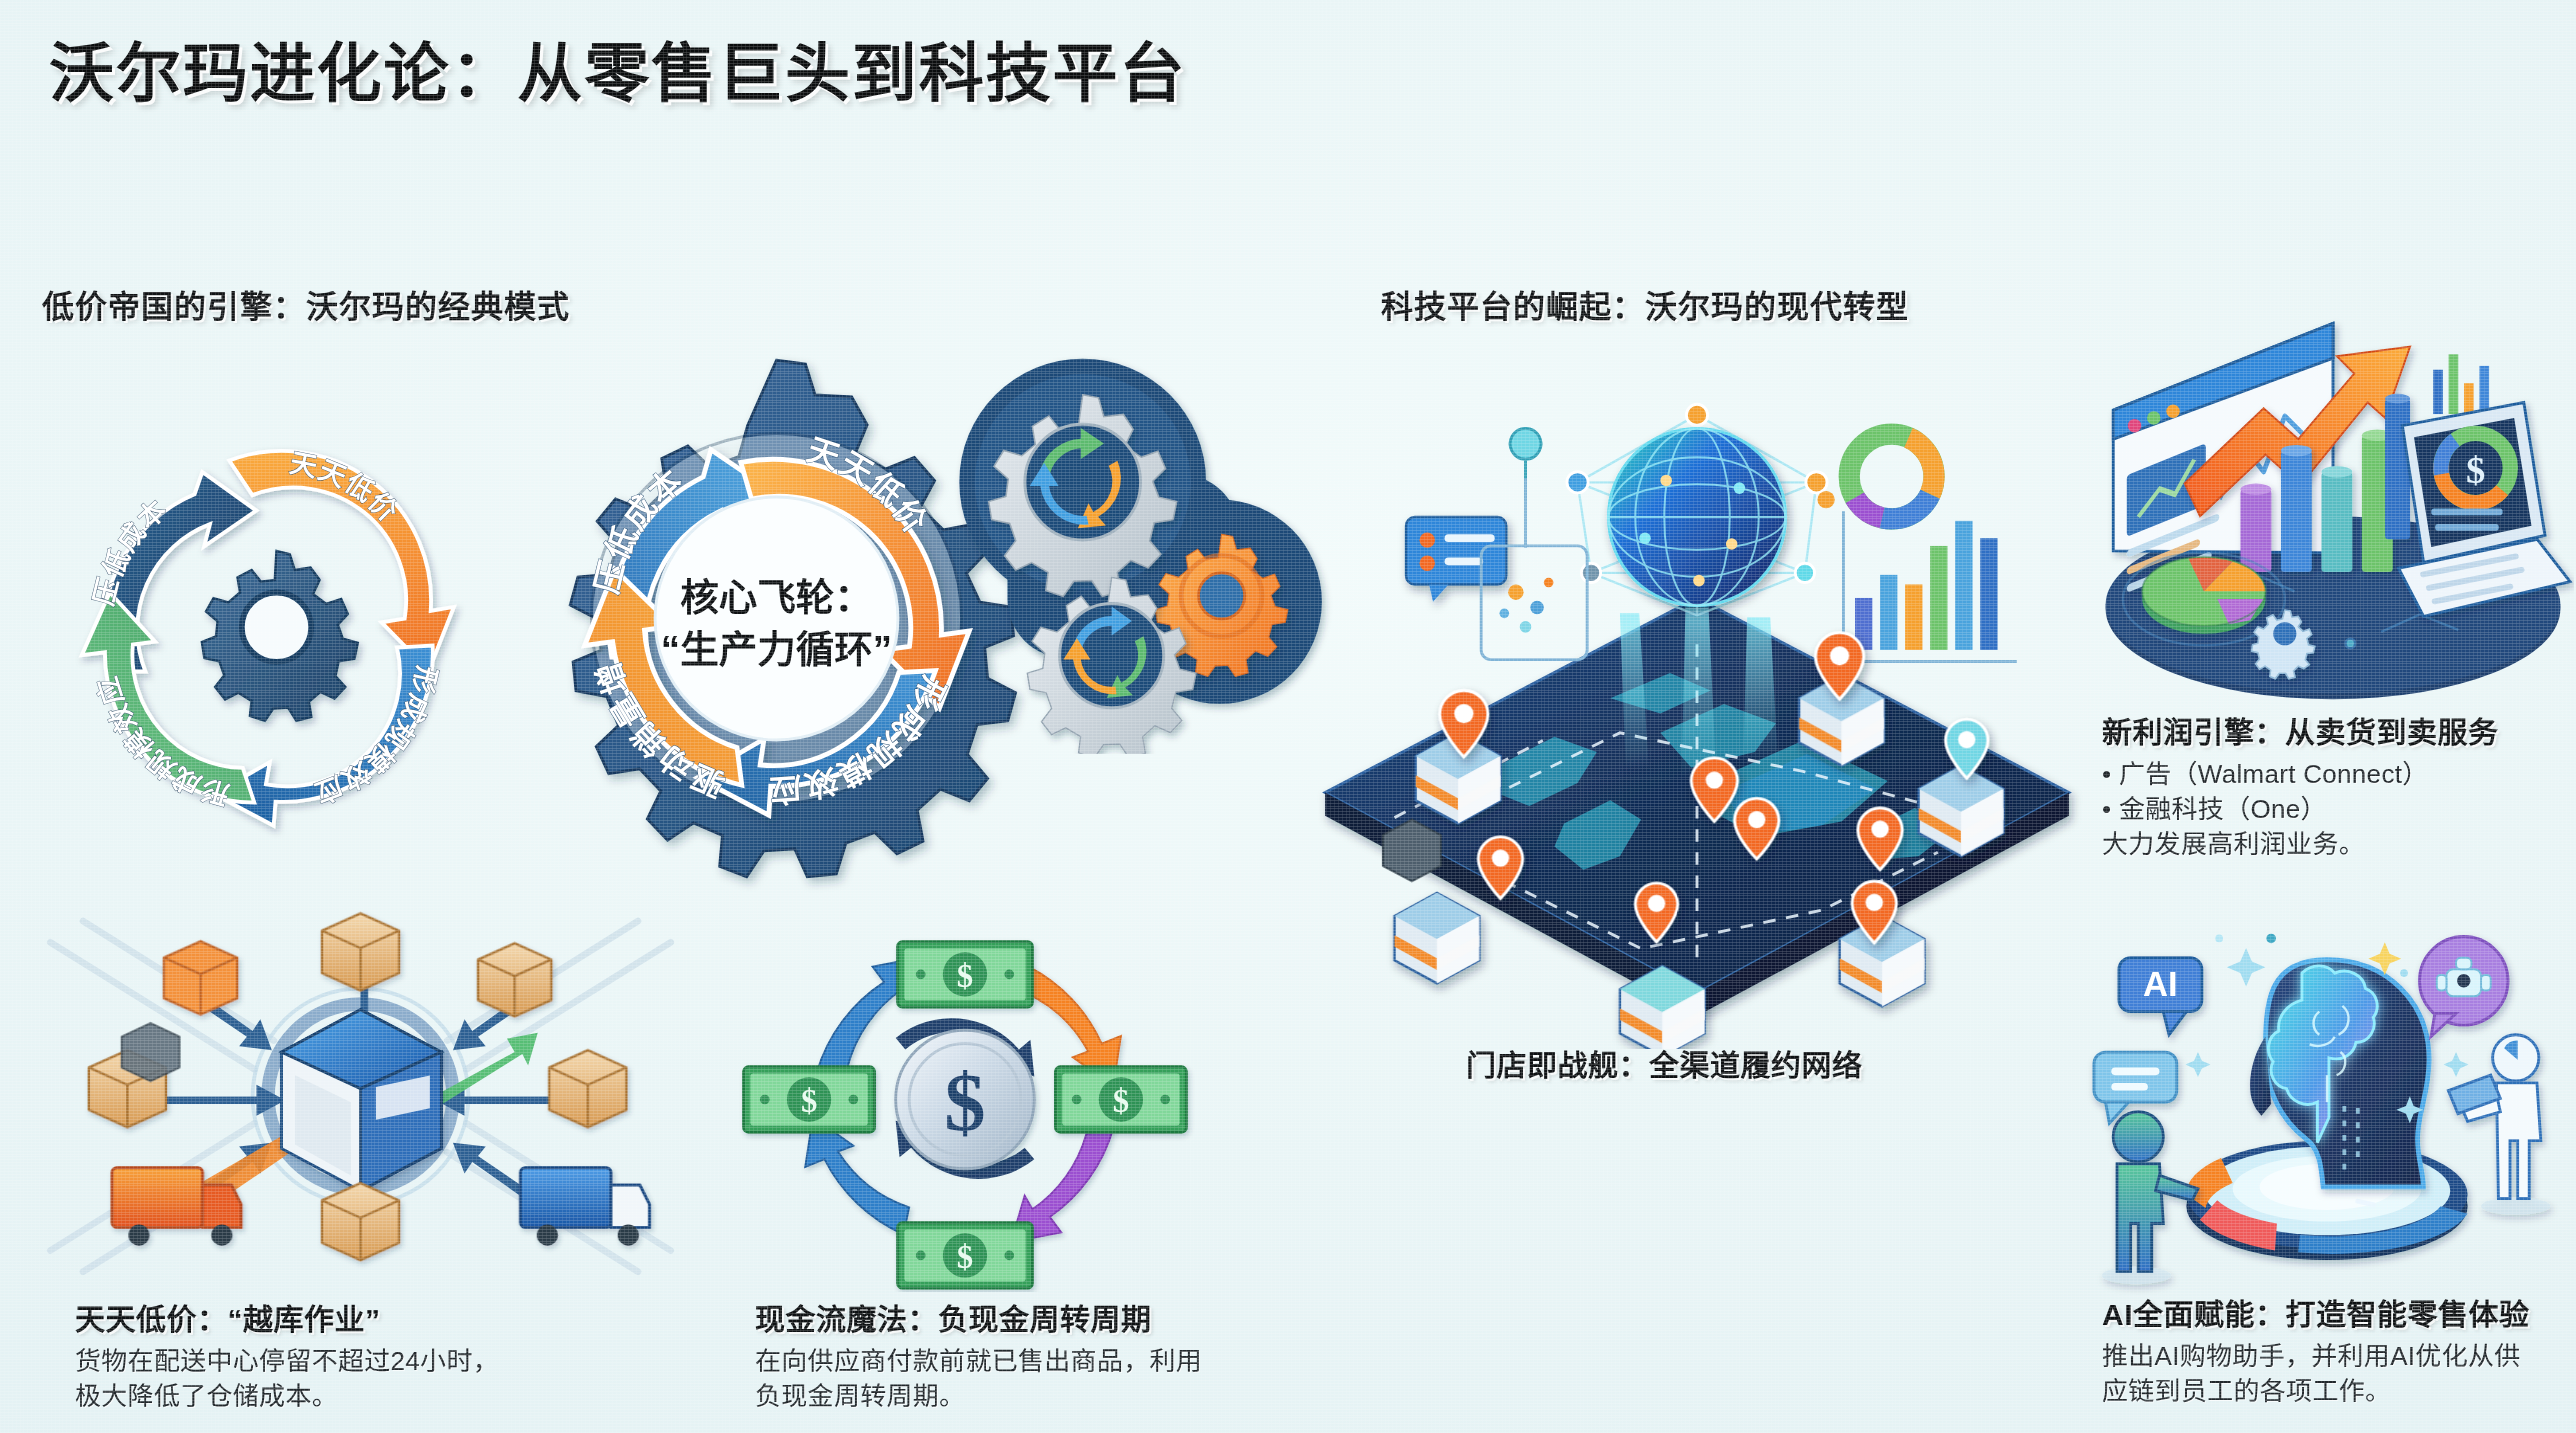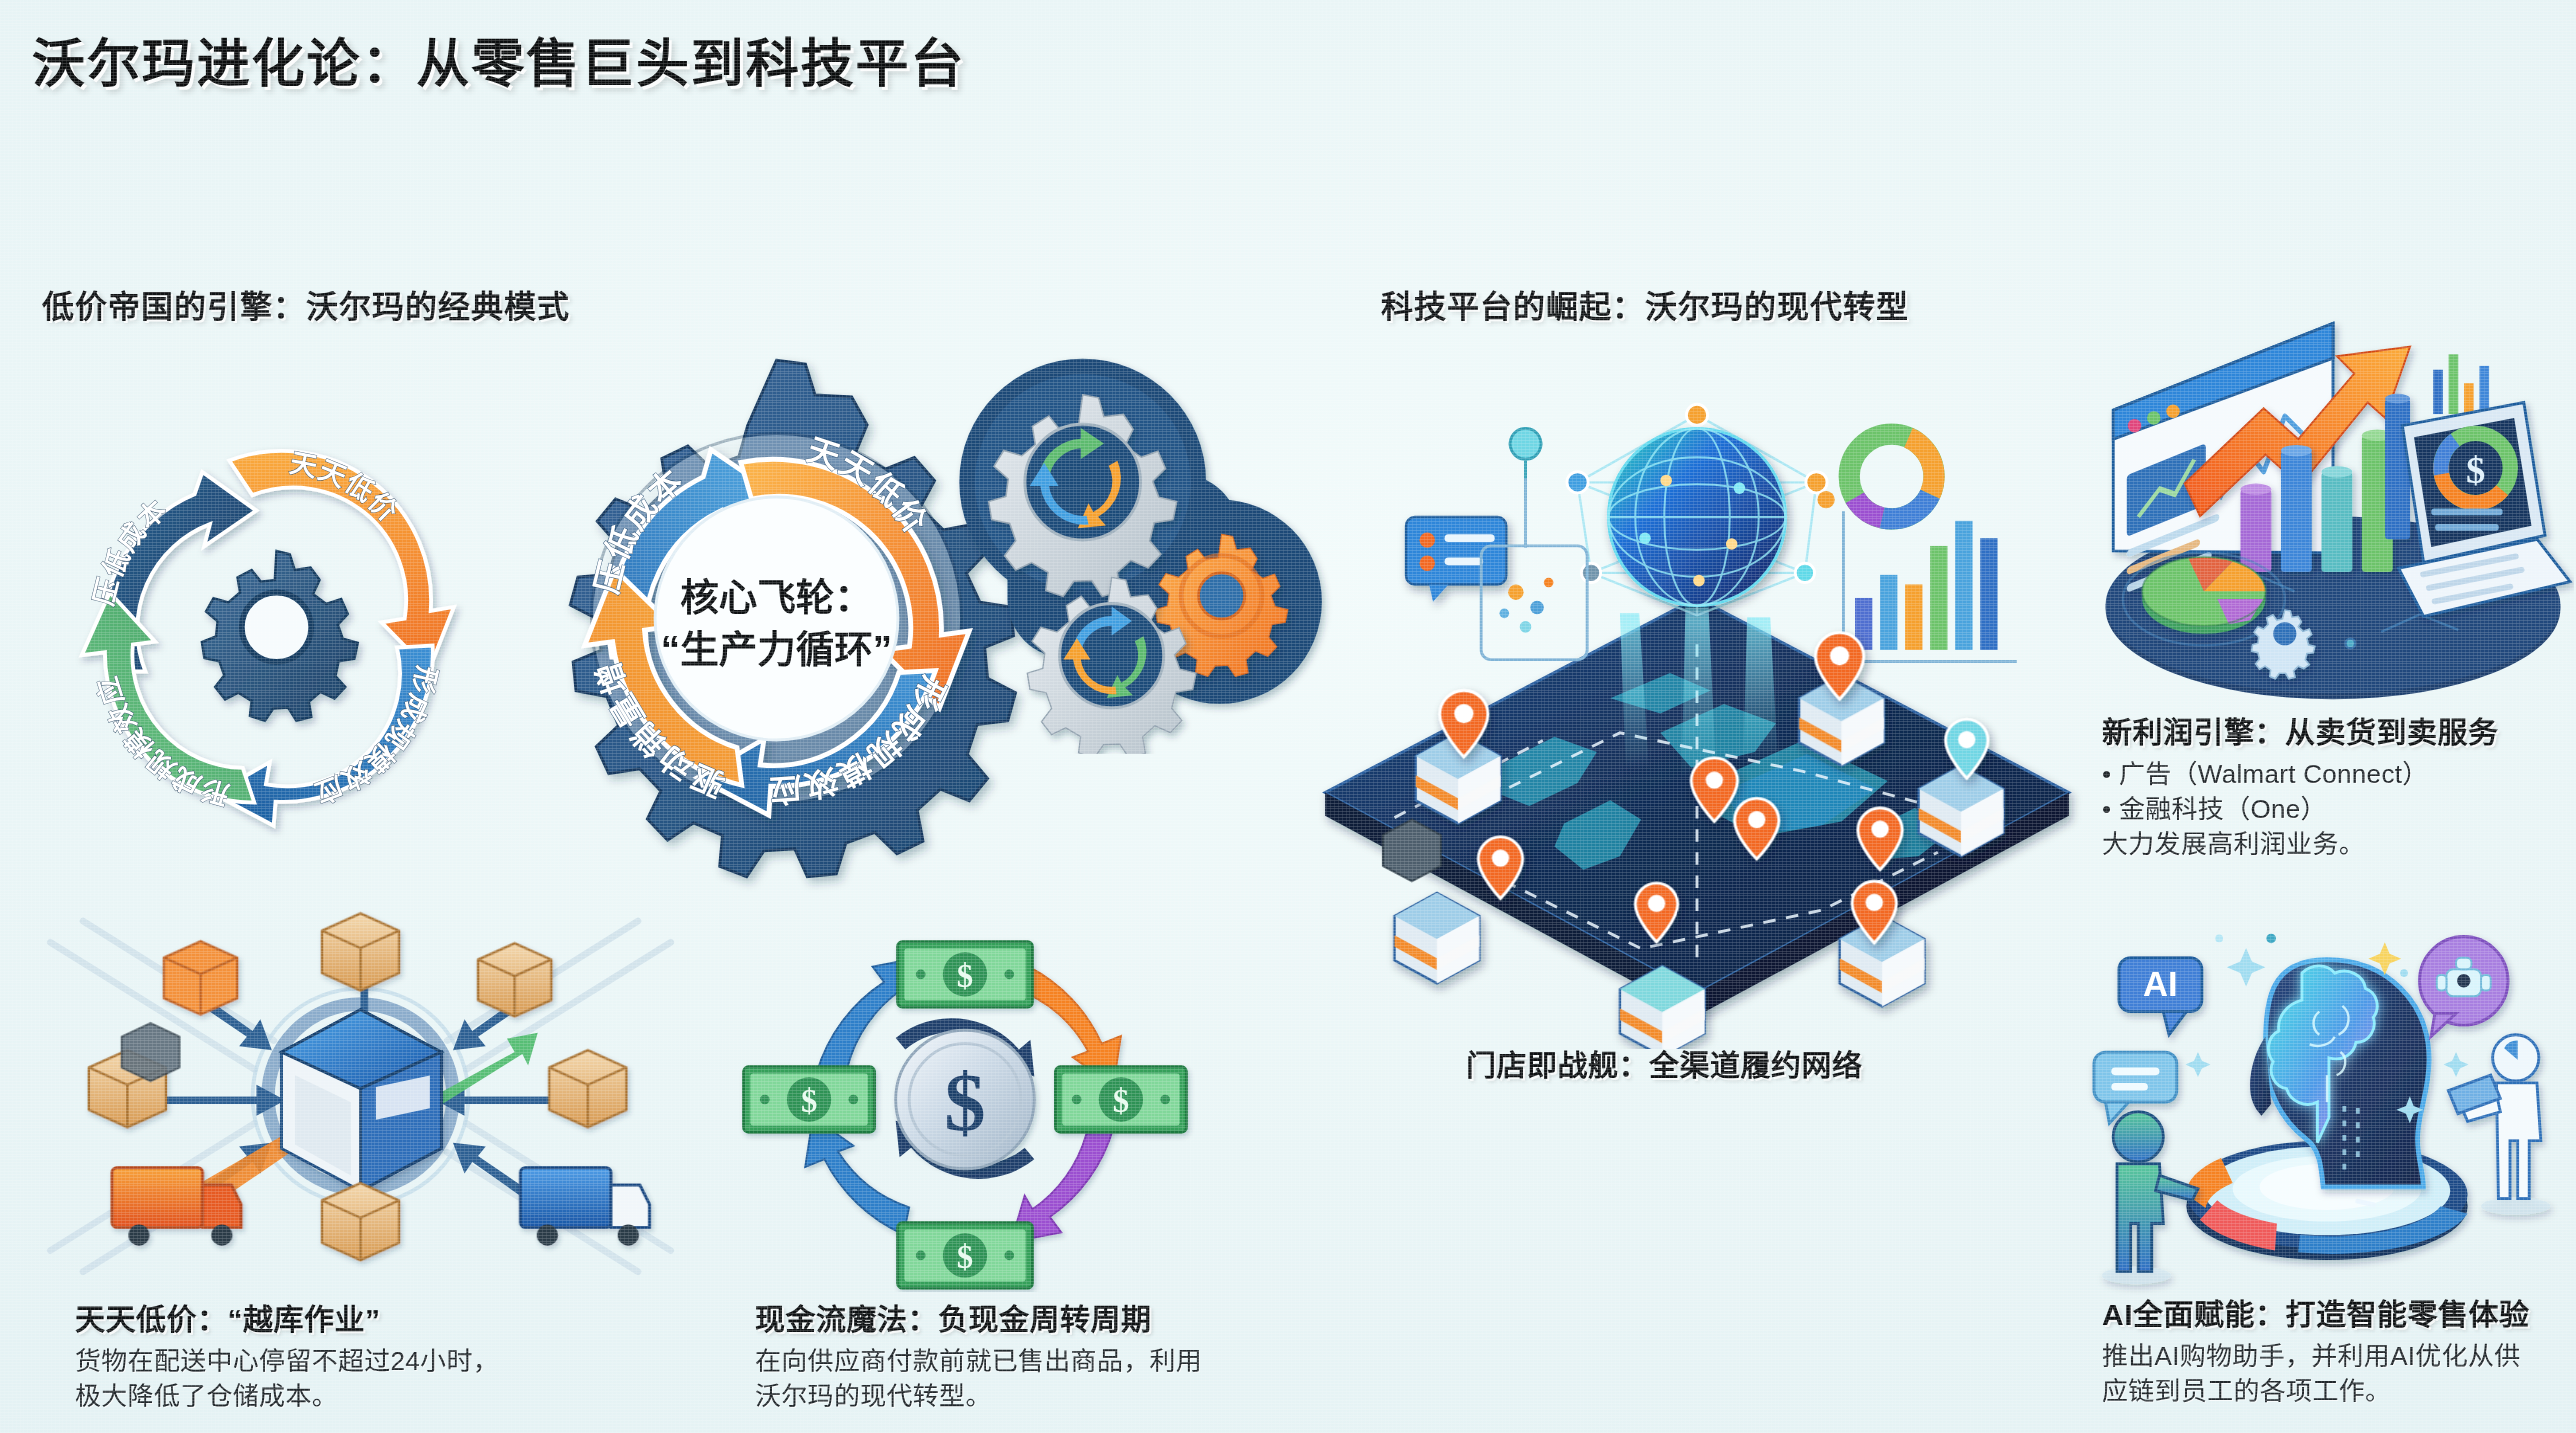--- a/index.html
+++ b/index.html
@@ -23,22 +23,22 @@
     pointer-events: none;
     opacity: .30;
     background-image:
       repeating-linear-gradient(0deg, rgba(255,255,255,.55) 0 1px, rgba(0,0,0,0) 1px 2.9px),
       repeating-linear-gradient(90deg, rgba(255,255,255,.35) 0 1px, rgba(0,0,0,0) 1px 3.9px);
   }
 
   
   .main-title {
     position: absolute;
-    left: 32px; top: 21px;
-    font-size: 53px;
+    left: 49px; top: 21px;
+    font-size: 65px;
     font-weight: 900;
     letter-spacing: 1.9px;
     color: #0b0d0e;
     text-shadow: 2.9px 2.9px 0 rgba(255,255,255,.9), 4.8px 4.8px 6.7px rgba(0,0,0,.18);
     white-space: nowrap;
   }
   .section-head {
     position: absolute;
     font-size: 32px;
     font-weight: 900;
@@ -956,21 +956,21 @@
     <div class="cap-body">
       <span class="ln">货物在配送中心停留不超过24小时，</span>
       <span class="ln">极大降低了仓储成本。</span>
     </div>
   </div>
 
   <div class="cap" id="cap-cash">
     <div class="cap-title">现金流魔法：负现金周转周期</div>
     <div class="cap-body">
       <span class="ln">在向供应商付款前就已售出商品，利用</span>
-      <span class="ln">沃尔玛的现代转型。</span>
+      <span class="ln">负现金周转周期。</span>
     </div>
   </div>
 
   <div class="cap" id="cap-stores">
     <div class="cap-title">门店即战舰：全渠道履约网络</div>
   </div>
 
   <div class="cap" id="cap-profit">
     <div class="cap-title">新利润引擎：从卖货到卖服务</div>
     <div class="cap-body">

